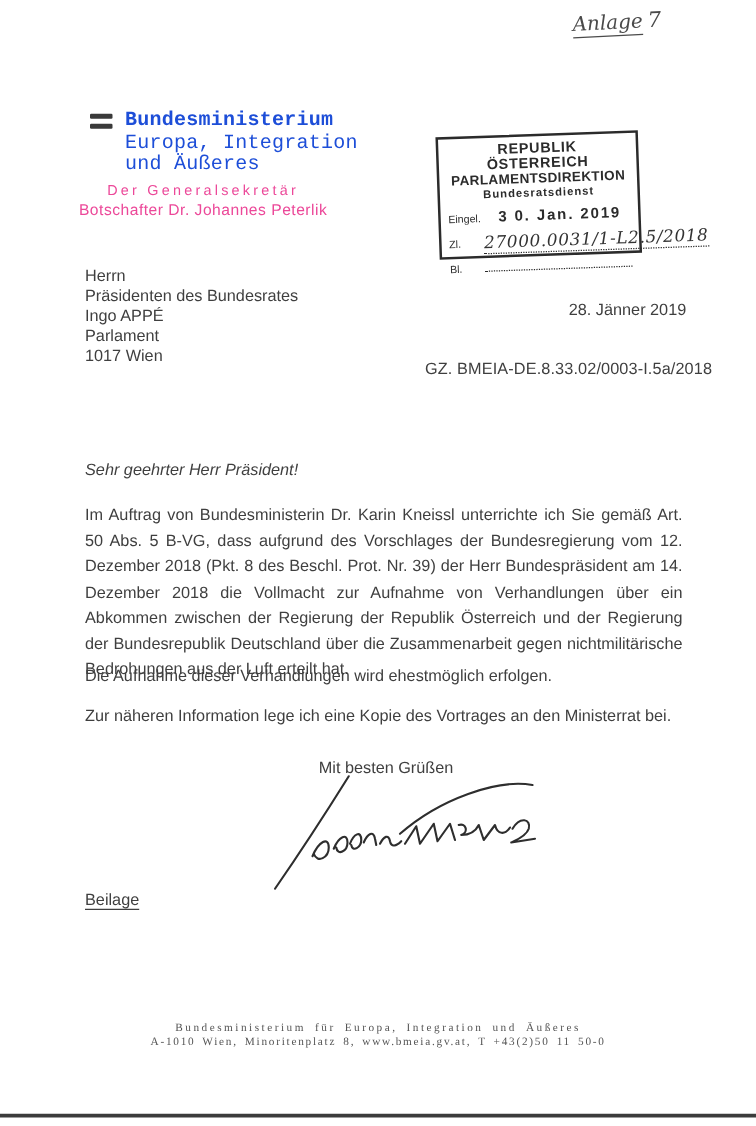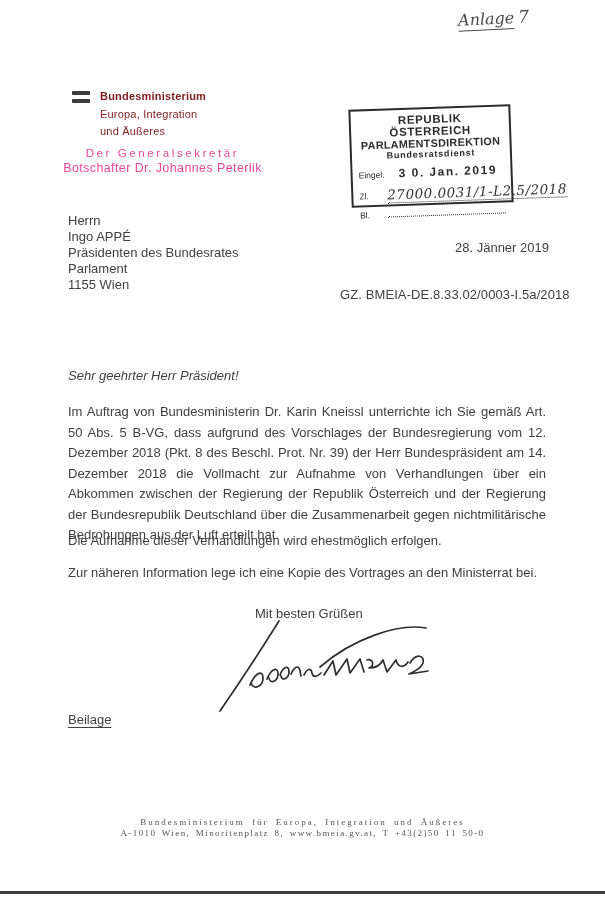--- a/index.html
+++ b/index.html
@@ -19,21 +19,21 @@
     transform:rotate(-3deg);
     white-space:nowrap;
   }
   .anlage .word{border-bottom:1.5px solid #4a4a4a;padding-bottom:1px;margin-right:4px;}
   .anlage .num{font-size:17px;}
 
   
   .logo-row{position:absolute;top:88px;left:72px;display:flex;align-items:flex-start;}
   .flag-icon{width:18px;height:12px;margin-top:3px;margin-right:10px;display:flex;flex-direction:column;justify-content:space-between;}
   .flag-icon .bar{height:4px;background:#3a3a3a;border-radius:1px;}
-  .ministry{font-size:11px;line-height:17.5px;color:#7f1d1d;letter-spacing:.2px;}
+  .ministry{font-size:16px;line-height:17.5px;color:#1d4ed8;letter-spacing:.2px;font-family:Liberation Mono, monospace;}
   .ministry .l1{font-weight:bold;}
   .sender{position:absolute;top:147px;left:55px;width:215px;text-align:center;color:#ec4899;}
   .sender .title{font-size:11.5px;letter-spacing:2.6px;margin-bottom:2px;}
   .sender .name{font-size:12.5px;letter-spacing:.4px;}
 
   
   .stamp{
     position:absolute;top:107px;left:350px;
     width:162px;height:98px;
     border:2px solid #2b2b2b;
@@ -123,24 +123,24 @@
       <span class="hand">27000.0031/1-L2.5/2018</span>
     </div>
     <div class="row">
       <span class="lbl">Bl.</span>
       <span class="dots"></span>
     </div>
   </div>
 
   <div class="recipient">
     <div>Herrn</div>
+    <div>Präsidenten des Bundesrates</div>
     <div>Ingo APPÉ</div>
-    <div>Präsidenten des Bundesrates</div>
     <div>Parlament</div>
-    <div>1155 Wien</div>
+    <div>1017 Wien</div>
   </div>
 
   <div class="letter-date">28. Jänner 2019</div>
   <div class="reference">GZ. BMEIA-DE.8.33.02/0003-I.5a/2018</div>
 
   <div class="salutation">Sehr geehrter Herr Präsident!</div>
   <div class="para1">Im Auftrag von Bundesministerin Dr. Karin Kneissl unterrichte ich Sie gemäß Art. 50 Abs. 5 B-VG, dass aufgrund des Vorschlages der Bundesregierung vom 12. Dezember 2018 (Pkt. 8 des Beschl. Prot. Nr. 39) der Herr Bundespräsident am 14. Dezember 2018 die Vollmacht zur Aufnahme von Verhandlungen über ein Abkommen zwischen der Regierung der Republik Österreich und der Regierung der Bundesrepublik Deutschland über die Zusammenarbeit gegen nichtmilitärische Bedrohungen aus der Luft erteilt hat.</div>
   <div class="para2">Die Aufnahme dieser Verhandlungen wird ehestmöglich erfolgen.</div>
   <div class="para3">Zur näheren Information lege ich eine Kopie des Vortrages an den Ministerrat bei.</div>
 

